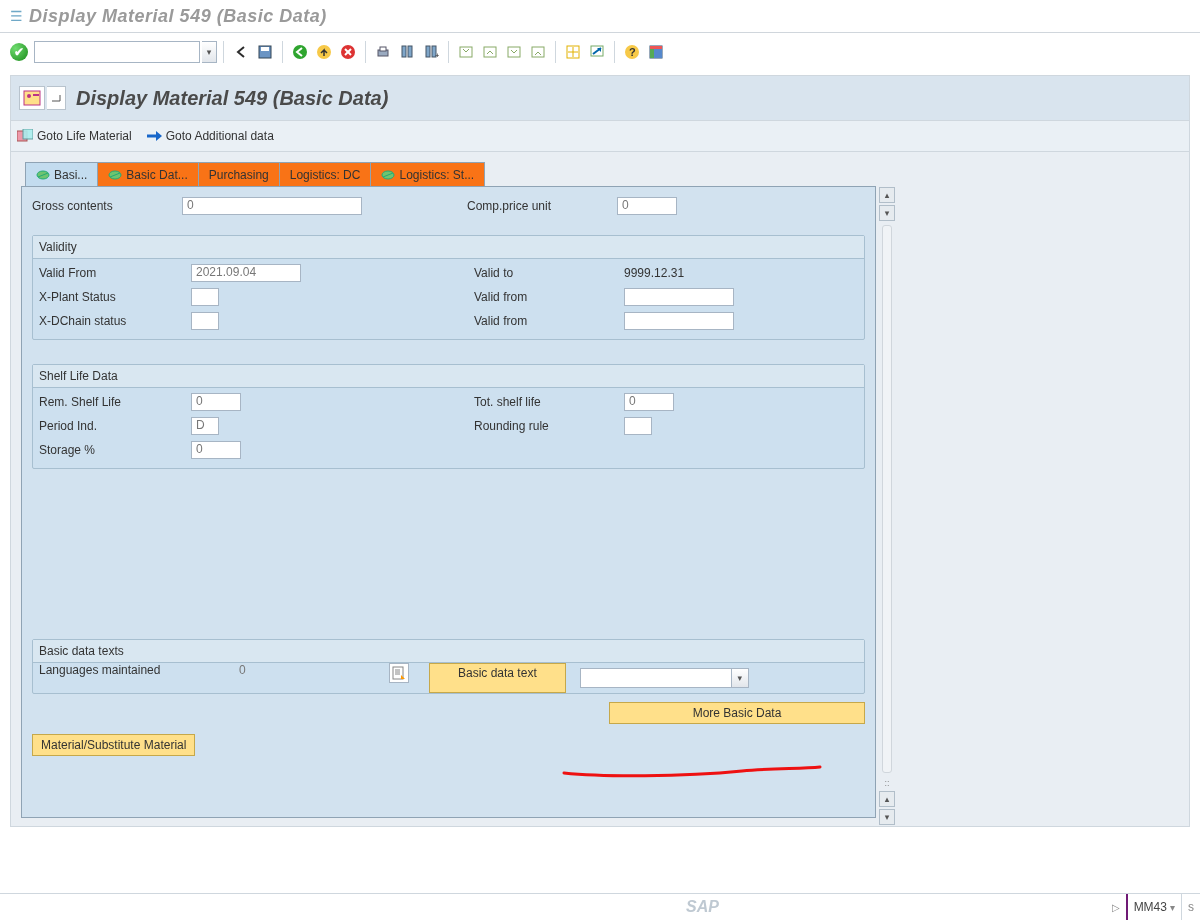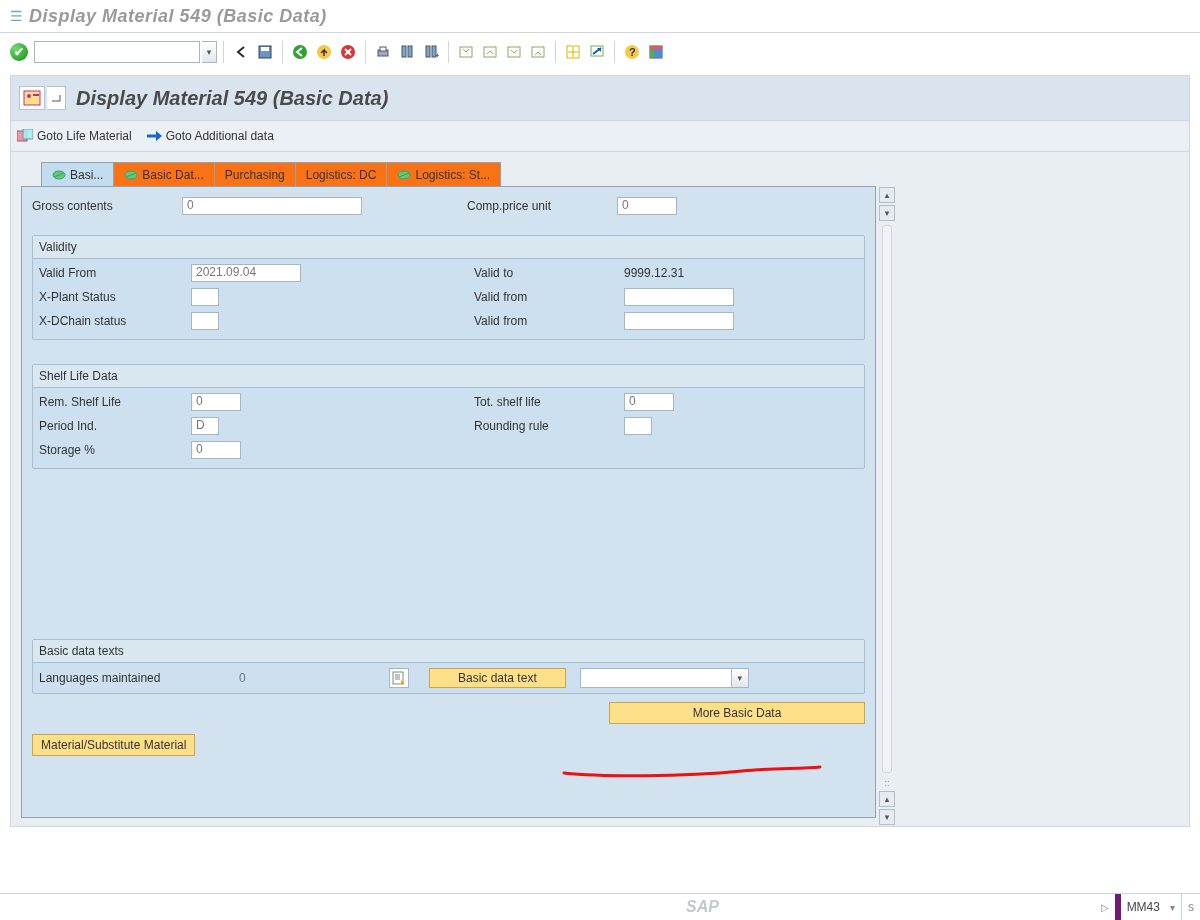--- a/index.html
+++ b/index.html
@@ -15,37 +15,37 @@
 .tb-ico svg{display:block}
 .app-shell{margin:4px 10px 0 10px;border:1px solid #cfd7de;background:#e9eef3}
 .appheader{height:44px;display:flex;align-items:center;padding:0 8px;border-bottom:1px solid #cfd7de;background:#d9e4ee}
 .appheader .small-ico{width:24px;height:22px;background:#fff;border:1px solid #b8c3cd;margin-right:2px;display:flex;align-items:center;justify-content:center;font-size:12px}
 .appheader .title-txt{font-style:italic;font-weight:bold;font-size:20px;color:#4a4a4a;margin-left:8px}
 .appsubbar{height:30px;display:flex;align-items:center;gap:14px;padding:0 6px;border-bottom:1px solid #cfd7de;background:#eaf0f5}
 .appsubbar .btn{display:flex;align-items:center;gap:4px;font-size:12px;color:#333;cursor:default}
 .appsubbar .arrow{width:16px;height:14px}
 .body-area{padding:10px 0 0 10px;display:flex}
 .left-main{width:855px}
-.tabs{display:flex;height:24px;margin-left:20px}
+.tabs{display:flex;height:24px;margin-left:4px}
 .tab{border:1px solid #8fa3b4;border-bottom:none;padding:0 10px;display:flex;align-items:center;background:#f97316;font-size:12px;color:#333;gap:4px;position:relative;margin-right:-1px}
 .tab.active{background:#c3dcef}
 .tab-ico{width:14px;height:14px}
 .tabpanel{border:1px solid #8fa3b4;background:#d2e2ef;padding:10px;min-height:610px;position:relative}
 .toprow{display:flex;gap:0;margin-bottom:20px}
 .field-lbl{width:150px;display:inline-block;color:#333}
 .field-in{border:1px solid #a7b5c4;background:#fff;height:18px;padding:0 4px;font-size:12px;color:#555;box-sizing:border-box}
 .ronum{color:#777}
 .toprow .col{display:flex;align-items:center}
 .toprow .col.c1{width:435px}
 .toprow .col.c2{width:380px}
 .toprow .col.c2 .field-lbl{width:150px}
 .group{border:1px solid #a7bfd0;background:#cde0ef;margin-bottom:24px;border-radius:2px}
 .group-title{font-size:12px;color:#333;padding:4px 6px;border-bottom:1px solid #a7bfd0;background:#d9e7f1}
 .group-body{padding:2px 6px 6px 6px}
-.row{display:flex;align-items:center;height:24px}
+.row{display:flex;height:24px}
 .row .lcol{width:435px;display:flex;align-items:center}
 .row .rcol{width:360px;display:flex;align-items:center}
 .row .lcol .field-lbl{width:152px}
 .row .rcol .field-lbl{width:150px}
 .w50{width:50px}
 .w28{width:28px}
 .w110{width:110px}
 .w180{width:180px}
 .w60{width:60px}
 .gtexts{border:1px solid #a7bfd0;background:#cde0ef;border-radius:2px;}
@@ -57,21 +57,21 @@
 .red-underline{position:absolute;left:540px;top:578px;width:260px;height:14px;pointer-events:none}
 .scroll-side{width:18px;margin-left:2px;display:flex;flex-direction:column;align-items:center}
 .scroll-btn{width:14px;height:14px;background:#e6ebef;border:1px solid #b1bec9;display:flex;align-items:center;justify-content:center;font-size:9px;color:#555;margin:1px 0}
 .scroll-track{flex:1;border:1px solid #d0d6dc;background:#f0f3f6;width:8px;border-radius:3px;margin:3px 0}
 .inline-ico{display:inline-flex;width:18px;height:18px;align-items:center;justify-content:center;border:1px solid #a7b5c4;background:#fff}
 .dd-ctl{display:inline-flex;align-items:center}
 .dd-ctl .dd-body{width:150px;height:18px;border:1px solid #a7b5c4;background:#fff}
 .dd-ctl .dd-arrow{width:16px;height:18px;border:1px solid #a7b5c4;border-left:none;background:linear-gradient(#fff,#e2e6eb);display:flex;align-items:center;justify-content:center;font-size:9px;color:#555}
 .statusbar{position:absolute;left:0;right:0;bottom:0;height:26px;border-top:1px solid #cfd7de;display:flex;align-items:center;justify-content:flex-end;padding:0 6px;background:#fff;gap:6px;font-size:12px;color:#444}
 .statusbar .sap-logo{font-weight:bold;font-style:italic;color:#bfc9d2;font-size:16px;margin-right:auto;margin-left:680px}
-.statusbar .tcode-box{border-left:6px solid #701a75;border-right:1px solid #cfd7de;padding:0 6px;display:flex;align-items:center;gap:10px;height:100%}
+.statusbar .tcode-box{border-left:2px solid #701a75;border-right:1px solid #cfd7de;padding:0 6px;display:flex;align-items:center;gap:3px;height:100%}
 .statusbar .tri{font-size:10px;color:#888}
 </style>
 </head>
 <body>
 
 <div class="titlebar">
   <span class="menu-icon">☰</span>
   <span>Display Material 549 (Basic Data)</span>
 </div>
 <div class="border-thin-top"></div>

